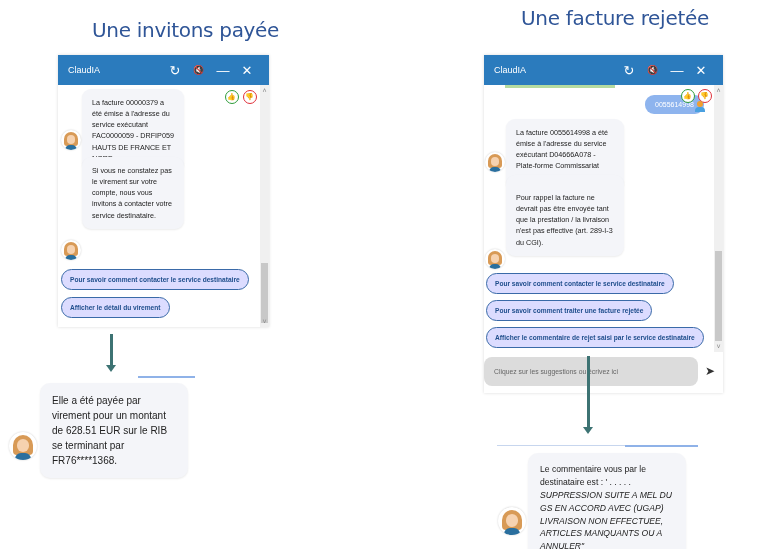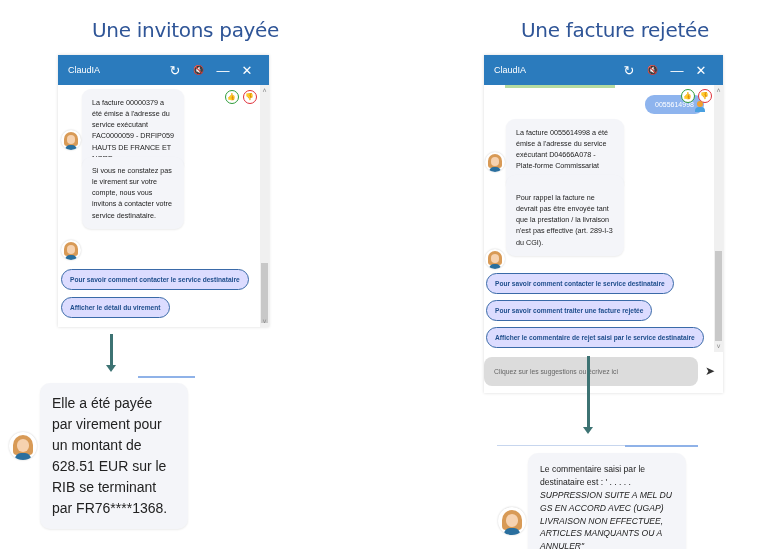--- a/index.html
+++ b/index.html
@@ -17,21 +17,21 @@
   .avatar { position: absolute; width: 20px; height: 20px; border-radius: 50%; background: #fff; box-shadow: 0 0 2px rgba(0,0,0,0.2); overflow: hidden; }
   .avatar .hair { position: absolute; left: 3px; top: 2px; width: 14px; height: 14px; background: #d89a56; border-radius: 7px 7px 3px 3px; }
   .avatar .face { position: absolute; left: 6px; top: 5px; width: 8px; height: 9px; background: #f6d2b0; border-radius: 4px; }
   .avatar .body { position: absolute; left: 4px; top: 15px; width: 12px; height: 6px; background: #2a6f9e; border-radius: 5px 5px 0 0; }
   .sugg { position: absolute; background: #dcdcff; border: 1.5px solid #3a6aa8; border-radius: 12px; color: #1f4e8c; font-size: 6.6px; font-weight: bold; padding: 6px 8px; white-space: nowrap; }
   .fb { position: absolute; width: 14px; height: 14px; border-radius: 50%; background: #fff; border: 1.5px solid; font-size: 7px; text-align: center; line-height: 11px; }
   .fb.up { border-color: #2e9c3a; color: #2e9c3a; }
   .fb.down { border-color: #e0303a; color: #e0303a; }
   .arrow { position: absolute; width: 3px; background: #3d7373; }
   .arrow::after { content: ""; position: absolute; left: -4px; bottom: -6px; border-left: 5.5px solid transparent; border-right: 5.5px solid transparent; border-top: 7px solid #3d7373; }
-  .bigbubble { position: absolute; background: #f4f5f9; border-radius: 10px; color: #222; font-size: 14px; line-height: 1.5; padding: 10px 12px; box-shadow: 0 1px 2px rgba(0,0,0,0.08); }
+  .bigbubble { position: absolute; background: #f4f5f9; border-radius: 10px; color: #222; font-size: 10px; line-height: 1.5; padding: 10px 12px; box-shadow: 0 1px 2px rgba(0,0,0,0.08); }
   .bigavatar { position: absolute; width: 28px; height: 28px; border-radius: 50%; background: #fff; box-shadow: 0 0 2px rgba(0,0,0,0.2); overflow: hidden; }
   .bigavatar .hair { position: absolute; left: 4px; top: 3px; width: 20px; height: 20px; background: #d89a56; border-radius: 10px 10px 4px 4px; }
   .bigavatar .face { position: absolute; left: 8px; top: 7px; width: 12px; height: 13px; background: #f6d2b0; border-radius: 6px; }
   .bigavatar .body { position: absolute; left: 6px; top: 21px; width: 16px; height: 8px; background: #2a6f9e; border-radius: 6px 6px 0 0; }
   .blueline { position: absolute; height: 2px; background: #8fb2e8; }
   .user-msg { position: absolute; background: #8eb4ee; color: #fff; font-size: 7px; border-radius: 9px; padding: 6px 10px; }
   .input { position: absolute; background: #dcdcdc; border-radius: 8px; color: #666; font-size: 6.8px; padding: 0 10px; display: flex; align-items: center; }
   .send { position: absolute; font-size: 12px; color: #333; }
   .italic { font-style: italic; }
 </style>
@@ -83,21 +83,21 @@
 
 <div class="bigbubble" style="left:40px; top:383px; width:148px;">
   <p>Elle a été payée par virement pour un montant de 628.51 EUR sur le RIB se terminant par FR76****1368.</p>
 </div>
 <div class="bigavatar" style="left:9px; top:432px;">
     <div class="hair"></div>
     <div class="face"></div>
     <div class="body"></div>
   </div>
 
-<div class="title" style="left:521px; top:18px;">Une facture rejetée</div>
+<div class="title" style="left:521px; top:6px;">Une facture rejetée</div>
 
 <div class="win" style="left:484px; top:55px; width:239px; height:338px;">
   <div class="win-header">
     <span class="name">ClaudIA</span>
     <span class="hbtn">↻</span>
     <span class="hbtn" style="font-size:9px;">🔇</span>
     <span class="hbtn">—</span>
     <span class="hbtn">✕</span>
   </div>
   <div class="scroll" style="top:30px; height:267px;">
@@ -139,20 +139,20 @@
 <div class="sugg" style="left:486px; top:327px;">Afficher le commentaire de rejet saisi par le service destinataire</div>
 
 <div class="input" style="left:484px; top:357px; width:214px; height:29px;">Cliquez sur les suggestions ou écrivez ici</div>
 <div class="send" style="left:705px; top:364px;">➤</div>
 
 <div class="arrow" style="left:587px; top:356px; height:72px;"></div>
 <div class="blueline" style="left:497px; top:445px; width:200px; height:1px; background:#c7d6ee;"></div>
 <div class="blueline" style="left:625px; top:445px; width:73px;"></div>
 
 <div class="bigbubble" style="left:528px; top:453px; width:158px; font-size:8.6px;">
-  <span>Le commentaire saisi par le destinataire est : ' . . . . .</span>
+  <span>Le commentaire vous par le destinataire est : ' . . . . .</span>
   <span class="italic">SUPPRESSION SUITE A MEL DU GS EN ACCORD AVEC (UGAP) LIVRAISON NON EFFECTUEE, ARTICLES MANQUANTS OU A ANNULER"</span>
 </div>
 <div class="bigavatar" style="left:498px; top:507px;">
     <div class="hair"></div>
     <div class="face"></div>
     <div class="body"></div>
   </div>
 
 </body></html>

